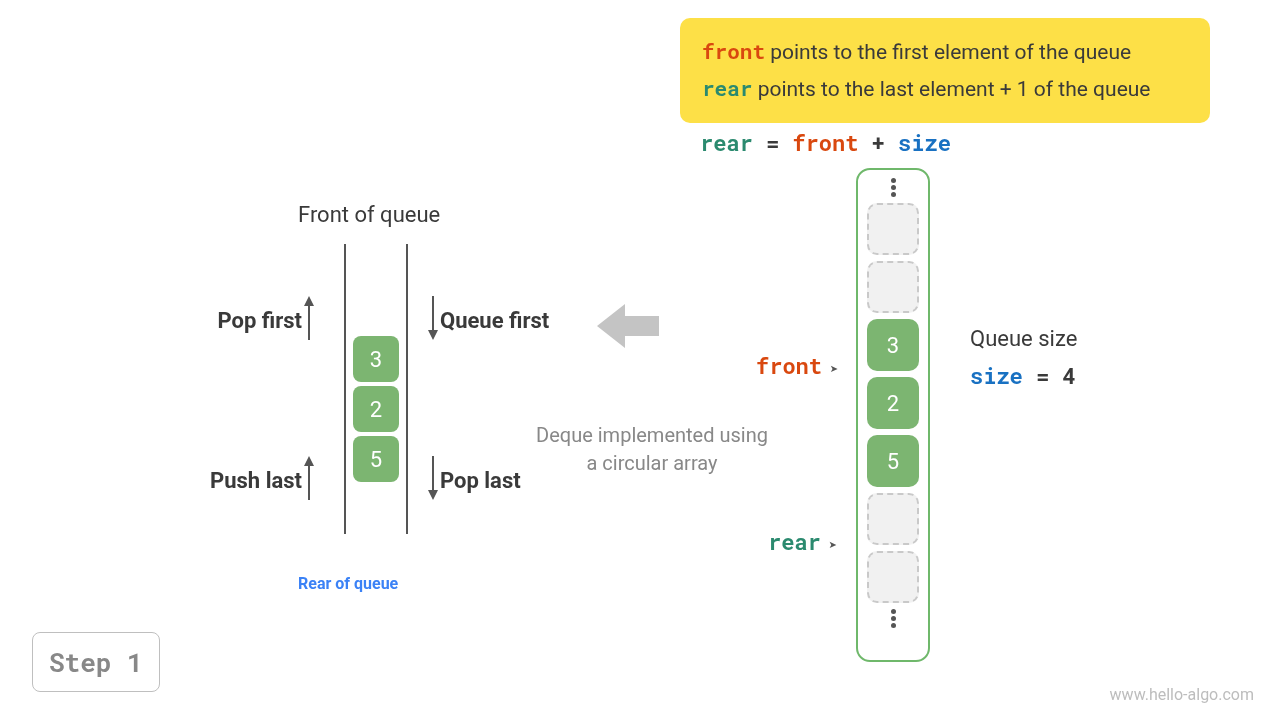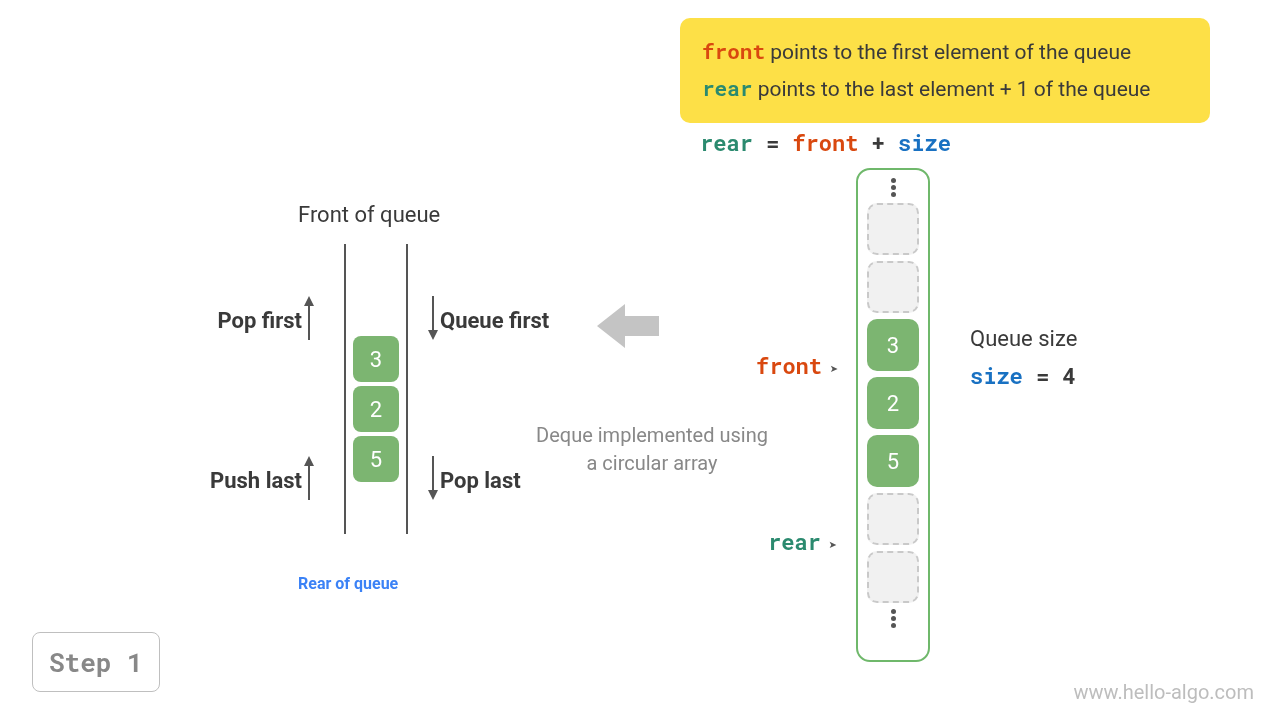--- a/index.html
+++ b/index.html
@@ -142,21 +142,21 @@
     padding: 12px 16px;
     font-size: 26px;
     color: #888;
     background:#fff;
   }
 
   .watermark {
     position:absolute;
     bottom: 16px;
     right: 26px;
-    font-size: 20px;
+    font-size: 16px;
     color: #bdbdbd;
   }
 </style>
 </head>
 <body>
 
 <div class="info-box">
   <div>
     <span class="mono front-word">front</span>
     <span> points to the first element of the queue</span>

